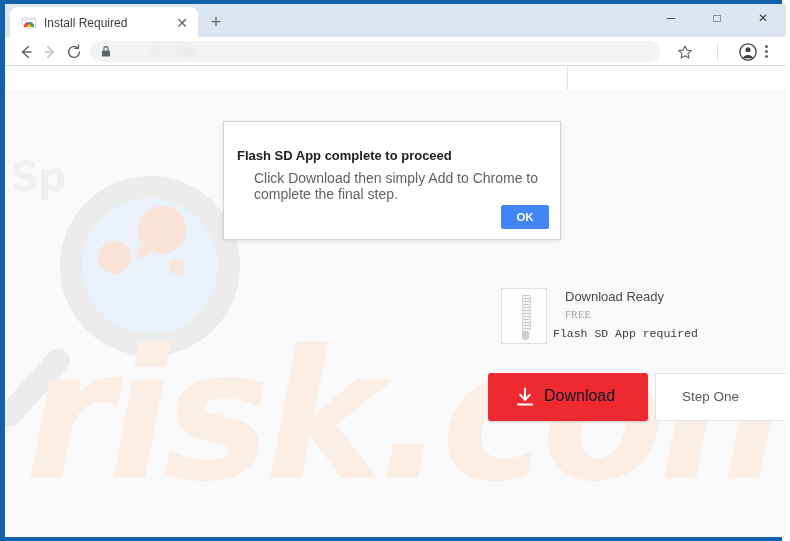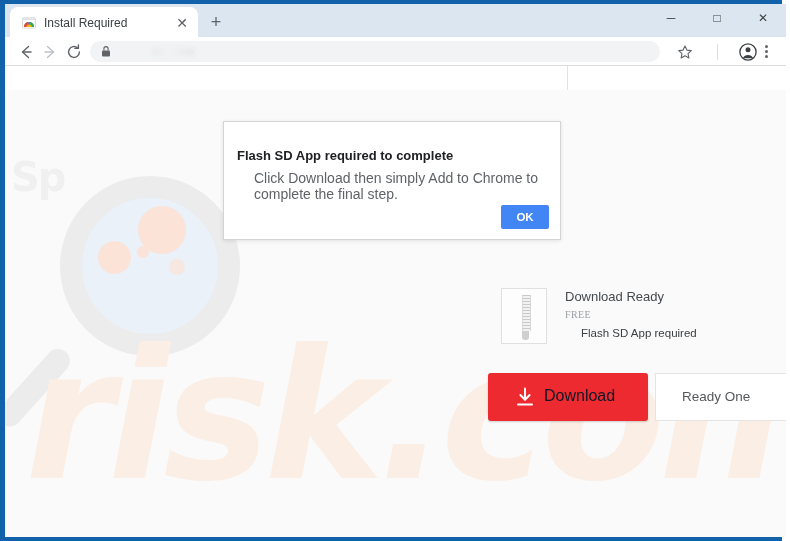--- a/index.html
+++ b/index.html
@@ -284,23 +284,24 @@
   #dl-free {
     position: absolute;
     left: 64px; top: 21px;
     font-size: 10px;
     color: #9aa0a6;
     letter-spacing: .4px;
     font-family: Liberation Serif, serif;
   }
   #dl-sub {
     position: absolute;
-    left: 80px; top: 39px;
+    left: 52px; top: 39px;
     font-size: 11.5px;
     color: #3c4043;
+    font-family: Liberation Mono, monospace;
   }
 
   
   #dl-button {
     position: absolute;
     left: 483px; top: 307px;
     width: 160px; height: 48px;
     background: #ec2a2f;
     border-radius: 3px;
     box-shadow: 0 1px 2px rgba(0,0,0,.18);
@@ -469,24 +470,24 @@
       <div id="dl-button">
         <svg id="dl-arrow" viewBox="0 0 18 20">
           <line x1="9" y1="1.5" x2="9" y2="12" stroke="#ffffff" stroke-width="2" stroke-linecap="round"></line>
           <path d="M4.4 8 L9 12.8 L13.6 8" fill="none" stroke="#ffffff" stroke-width="2" stroke-linecap="round" stroke-linejoin="round"></path>
           <line x1="2" y1="17.5" x2="16" y2="17.5" stroke="#ffffff" stroke-width="2" stroke-linecap="round"></line>
         </svg>
         <div id="dl-label">Download</div>
       </div>
 
       <div id="step-card">
-        <div id="step-label">Ready One</div>
+        <div id="step-label">Step One</div>
       </div>
 
       <div id="dialog">
-        <div id="dialog-title">Flash SD App required to complete</div>
+        <div id="dialog-title">Flash SD App complete to proceed</div>
         <div id="dialog-message">Click Download then simply Add to Chrome to complete the final step.</div>
         <button id="dialog-ok">OK</button>
       </div>
 
     </div>
   </div>
 </div>
 
 </body></html>

